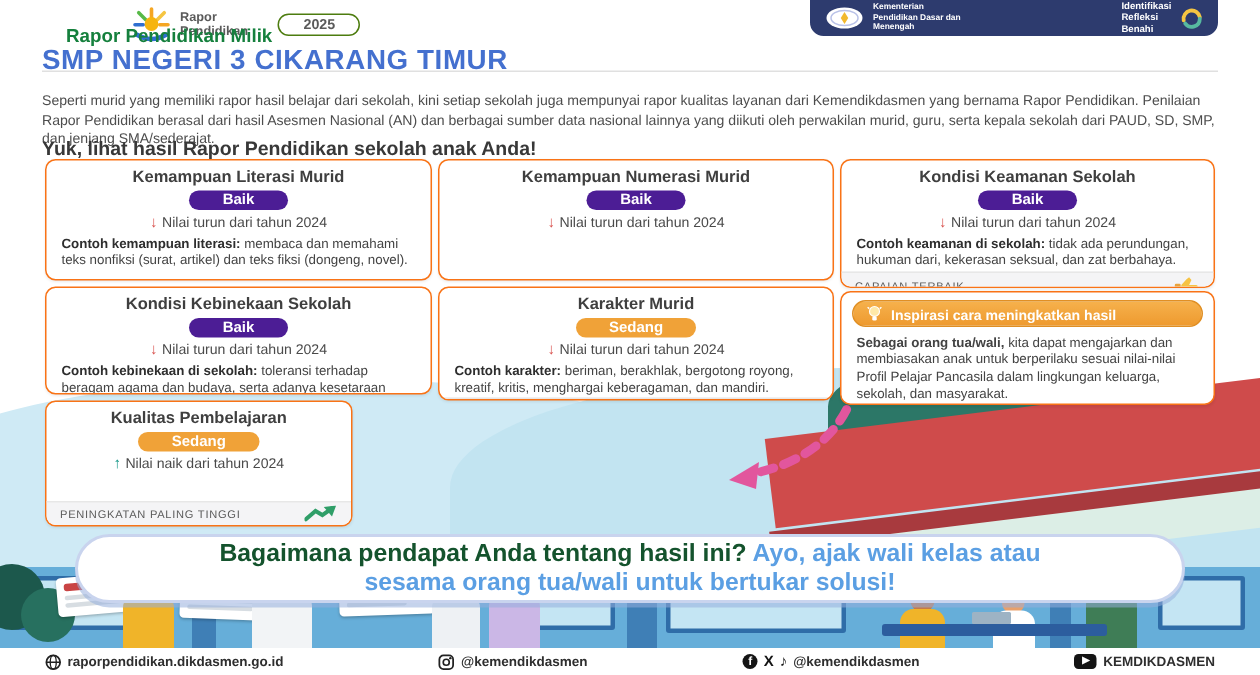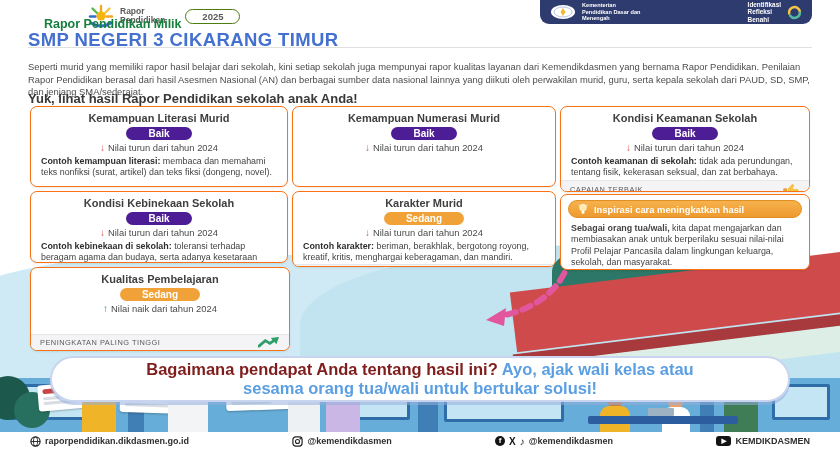--- a/index.html
+++ b/index.html
@@ -50,21 +50,21 @@
   .insp-header{display:flex;align-items:center;gap:5px;background:linear-gradient(#f6b14c,#ee9a2f);
                border:1px solid #e08f24;border-radius:12px;padding:2px 8px;margin:5px 7px 3px;
                color:#fff;font-weight:bold;font-size:9.4px;}
   .insp-body{padding:2px 10px 6px;font-size:8.9px;line-height:1.28;color:#434343;}
 
   
   .banner{position:absolute;left:50px;top:356px;width:740px;height:46px;background:#fff;
           border:2px solid #c9d4ee;border-radius:26px;box-shadow:0 3px 0 rgba(150,175,220,.55);
           display:flex;align-items:center;justify-content:center;z-index:6;box-sizing:border-box;}
   .banner p{margin:0;max-width:600px;text-align:center;font-size:16.5px;font-weight:bold;line-height:1.18;}
-  .banner .q{color:#7f1d1d;}
+  .banner .q{color:#14532d;}
   .banner .c{color:#5b9fe3;}
 
   
   .scene{position:absolute;inset:0;z-index:1;}
   .hill{position:absolute;}
   .h1{top:252px;left:-70px;width:560px;height:182px;background:#cfeaf5;border-radius:50% 50% 0 0/70px 70px 0 0;}
   .h2{top:245px;left:300px;width:640px;height:190px;background:#c2e4f1;border-radius:45% 55% 0 0/80px 60px 0 0;}
   .bush{position:absolute;top:242px;left:552px;width:150px;height:58px;background:#2c7767;border-radius:50% 50% 0 0;}
   .roof{position:absolute;top:268px;left:512px;width:400px;height:60px;background:#cf4b4b;transform:rotate(-7deg);}
   .roof-edge{position:absolute;top:330px;left:512px;width:400px;height:12px;background:#a83a3e;transform:rotate(-7deg);}
@@ -248,21 +248,21 @@
       <div class="badge good">Baik</div>
       <div class="trend"><span class="arrow down">↓</span><span>Nilai turun dari tahun 2024</span></div>
     </div>
   </div>
 
   <div class="card" style="left:560px;top:106px;width:250px;height:86px;">
     <div class="card-body" style="padding-bottom:2px;">
       <div class="card-title">Kondisi Keamanan Sekolah</div>
       <div class="badge good">Baik</div>
       <div class="trend"><span class="arrow down">↓</span><span>Nilai turun dari tahun 2024</span></div>
-      <div class="desc"><b>Contoh keamanan di sekolah:</b><span> tidak ada perundungan, tentang fisik, kekerasan seksual, dan zat berbahaya.</span></div>
+      <div class="desc"><b>Contoh keamanan di sekolah:</b><span> tidak ada perundungan, hukuman dari, kekerasan seksual, dan zat berbahaya.</span></div>
     </div>
     <div class="card-footer">
       <span class="cf-label">CAPAIAN TERBAIK</span>
       <svg width="18" height="13" viewBox="0 0 20 15">
         <rect x="1" y="6" width="4.5" height="8" rx="1" fill="#e8a33d"></rect>
         <path d="M6 7 L10 2.5 L12 1 L13.8 3 L12 7 L17.5 7 Q19 7 18.6 9 L17.6 13 Q17.3 14.4 15.6 14.4 L6 14.4 Z" fill="#f6c344"></path>
       </svg>
     </div>
   </div>
 
@@ -294,21 +294,21 @@
         <circle cx="6" cy="5" r="3.6" fill="#ffe9a8" stroke="#fff" stroke-width="0.8"></circle>
         <rect x="4.4" y="8.6" width="3.2" height="3" rx="1" fill="#ffffff"></rect>
         <line x1="1" y1="2" x2="2.2" y2="3" stroke="#fff" stroke-width="1"></line>
         <line x1="11" y1="2" x2="9.8" y2="3" stroke="#fff" stroke-width="1"></line>
       </svg>
       <span>Inspirasi cara meningkatkan hasil</span>
     </div>
     <div class="insp-body"><b>Sebagai orang tua/wali,</b><span> kita dapat mengajarkan dan membiasakan anak untuk berperilaku sesuai nilai-nilai Profil Pelajar Pancasila dalam lingkungan keluarga, sekolah, dan masyarakat.</span></div>
   </div>
 
-  <div class="card" style="left:30px;top:267px;width:260px;height:84px;">
+  <div class="card" style="left:30px;top:267px;width:205px;height:84px;">
     <div class="card-body" style="padding-bottom:2px;">
       <div class="card-title">Kualitas Pembelajaran</div>
       <div class="badge medium">Sedang</div>
       <div class="trend"><span class="arrow up">↑</span><span>Nilai naik dari tahun 2024</span></div>
     </div>
     <div class="card-footer">
       <span class="cf-label">PENINGKATAN PALING TINGGI</span>
       <svg width="22" height="11" viewBox="0 0 24 12">
         <polyline points="1,10 8,4 13,7 20,2" stroke="#2f9e68" stroke-width="3" fill="none" stroke-linecap="round"></polyline>
         <polygon points="23,0 14,1 20,8" fill="#2f9e68"></polygon>

